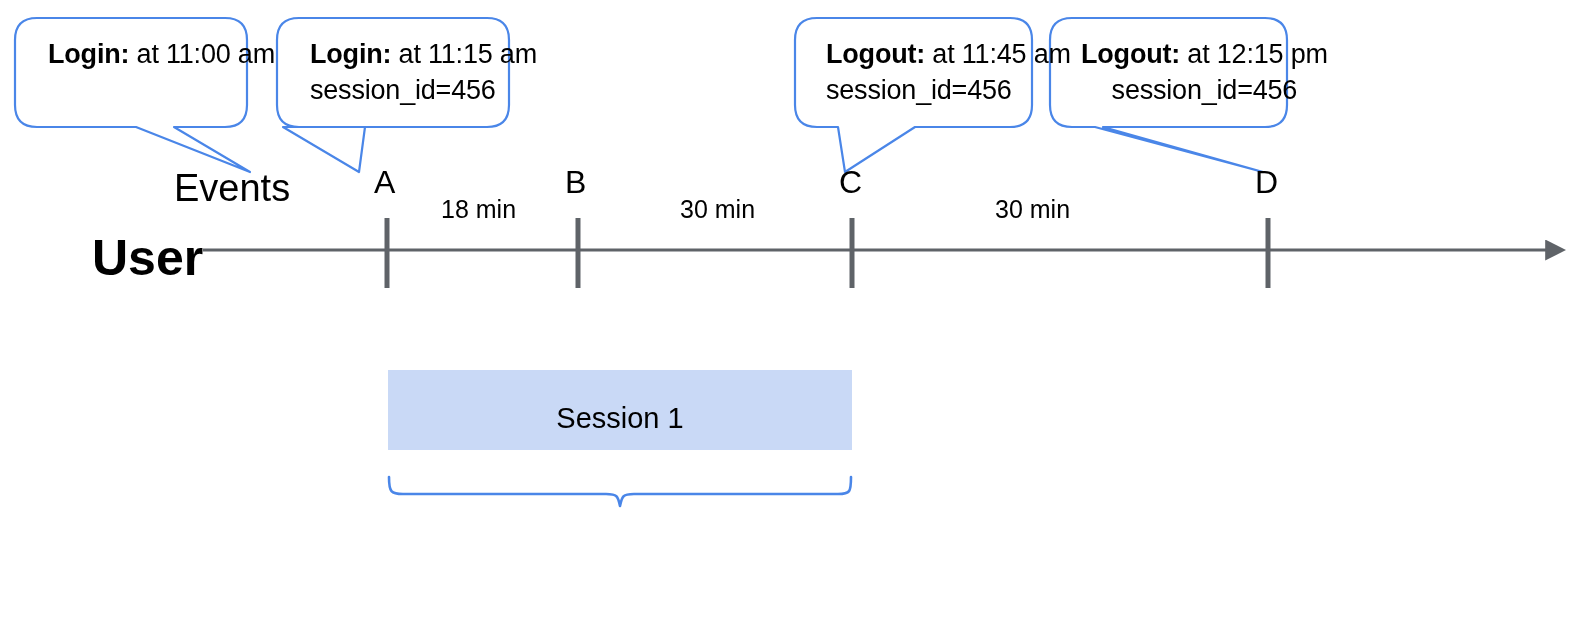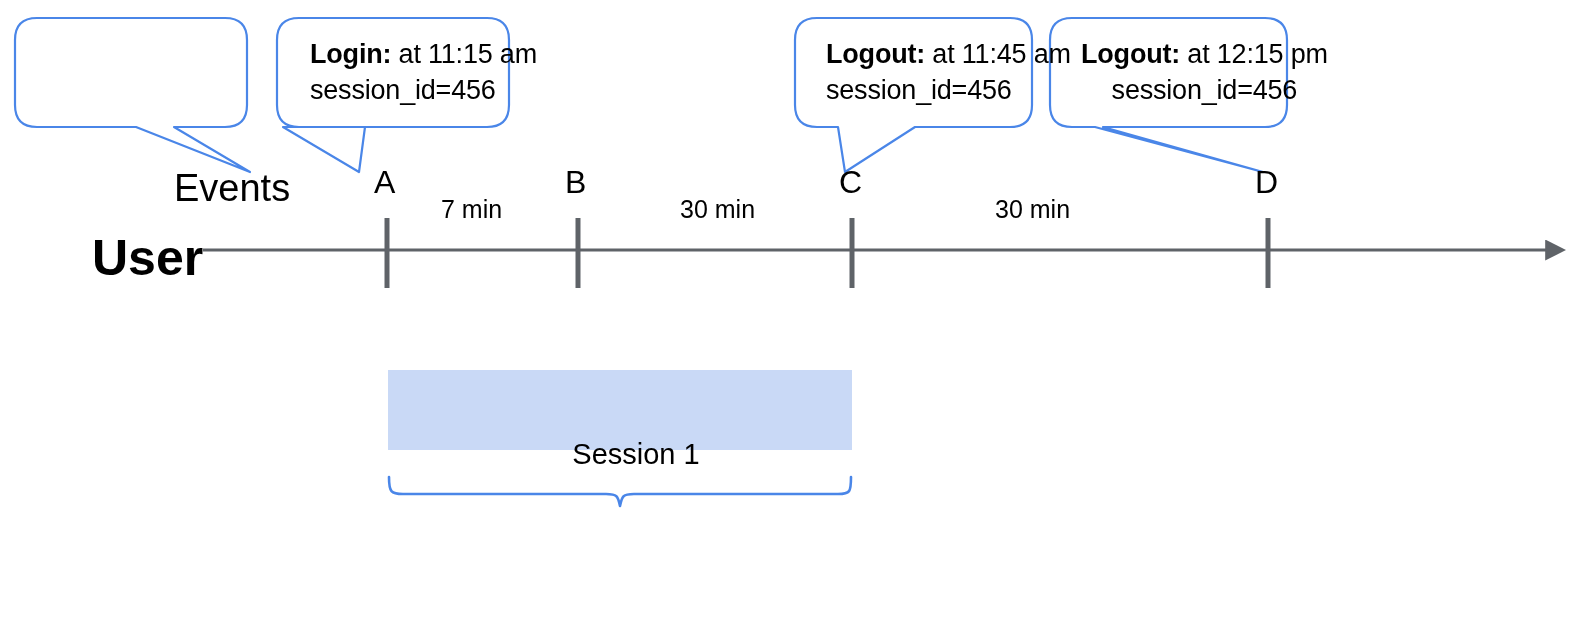--- a/index.html
+++ b/index.html
@@ -111,20 +111,23 @@
     <path d="M389,477
              C389,492 391,494 403,494
              L606,494
              C617,494 618,496 620,506
              C622,496 623,494 634,494
              L838,494
              C850,494 851,492 851,477" fill="none" stroke="#4a86e8" stroke-width="2.6" stroke-linecap="round" stroke-linejoin="round"></path>
   </svg>
 
   <div class="callout-text" style="left:48px; top:36px;">
+    <div>
+      <b>Login:</b><span> at 11:00 am</span>
+    </div>
   </div>
 
   <div class="callout-text" style="left:310px; top:36px;">
     <div>
       <b>Login:</b><span> at 11:15 am</span>
     </div>
     <div>session_id=456</div>
   </div>
 
   <div class="callout-text" style="left:826px; top:36px;">
@@ -142,20 +145,20 @@
   </div>
 
   <div class="lbl lbl-events" style="left:174px; top:167px;">Events</div>
   <div class="lbl lbl-user" style="left:92px; top:229px;">User</div>
 
   <div class="lbl lbl-marker" style="left:374px; top:164px;">A</div>
   <div class="lbl lbl-marker" style="left:565px; top:164px;">B</div>
   <div class="lbl lbl-marker" style="left:839px; top:164px;">C</div>
   <div class="lbl lbl-marker" style="left:1255px; top:164px;">D</div>
 
-  <div class="lbl lbl-dur" style="left:441px; top:195px;">7 min</div>
+  <div class="lbl lbl-dur" style="left:441px; top:195px;">18 min</div>
   <div class="lbl lbl-dur" style="left:680px; top:195px;">30 min</div>
   <div class="lbl lbl-dur" style="left:995px; top:195px;">30 min</div>
 
-  <div class="lbl-session-bar" style="left:404px; top:370px; width:464px; height:96px;margin-top:36px;">Session 1</div>
+  <div class="lbl-session-bar" style="left:388px; top:370px; width:464px; height:96px;">Session 1</div>
 
 
 </div>
 
 </body></html>

